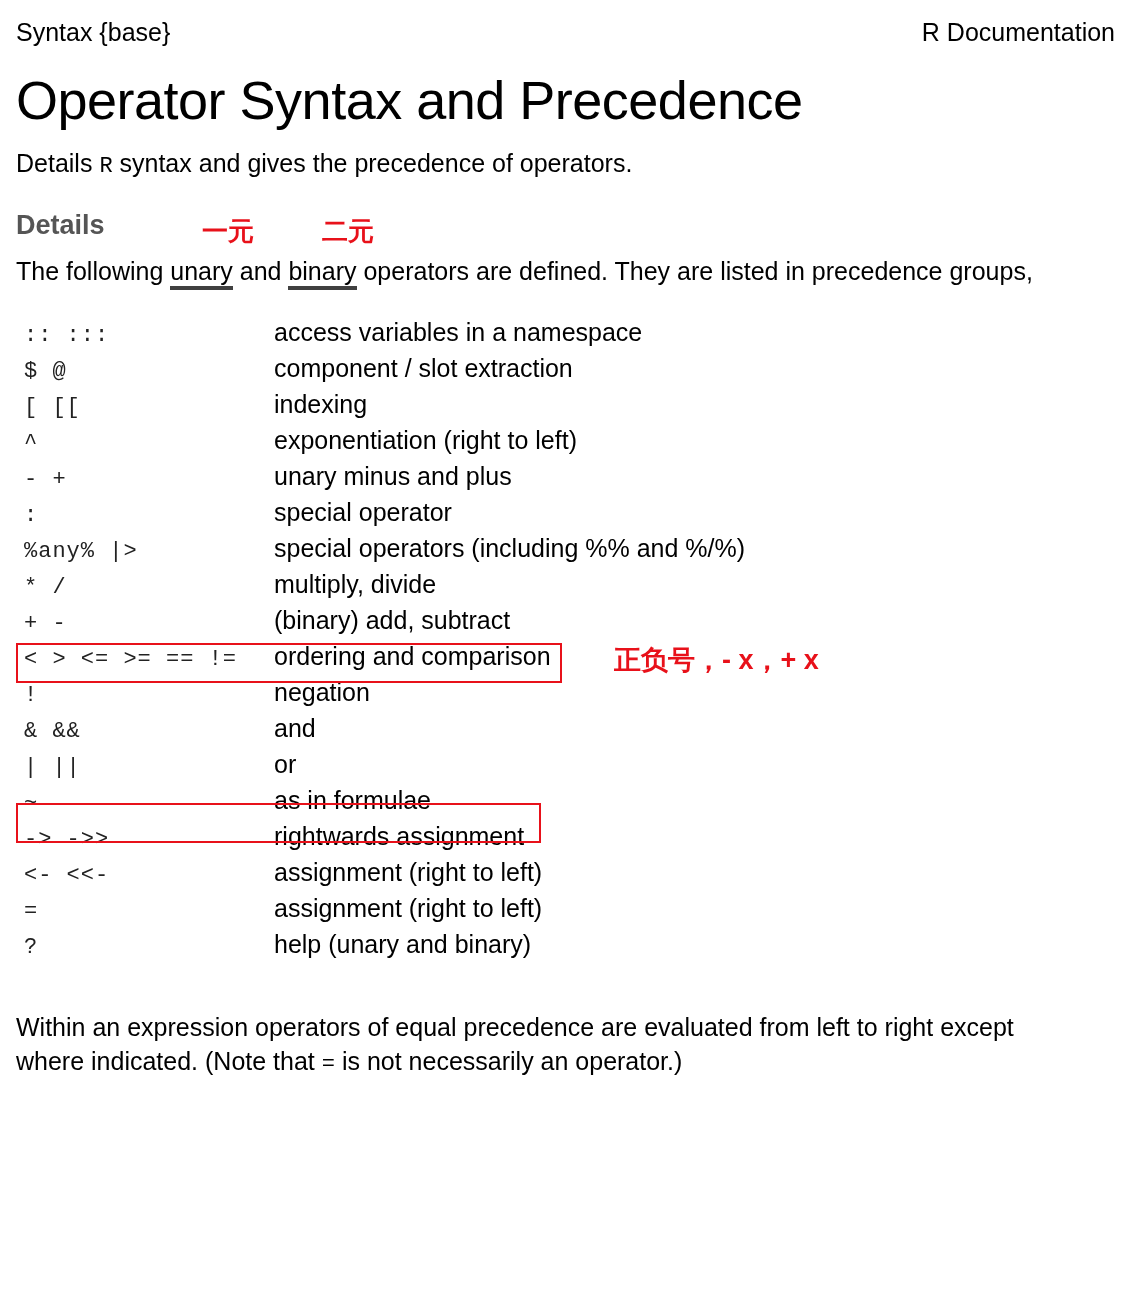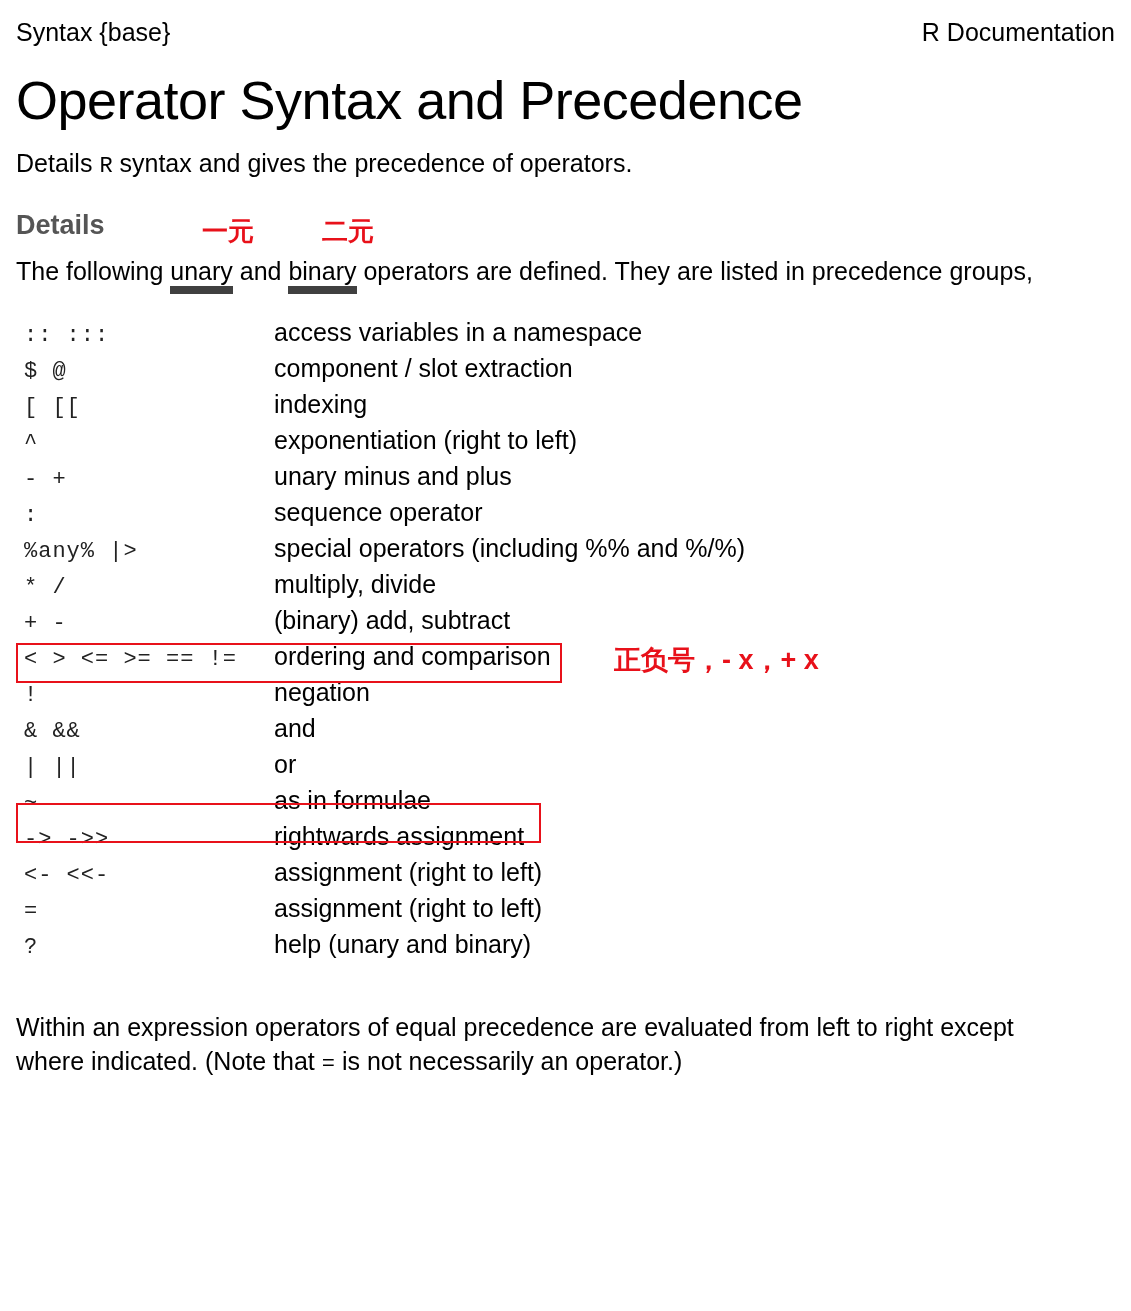--- a/index.html
+++ b/index.html
@@ -58,21 +58,21 @@
   }
 
   
   .details-intro {
     position: relative;
     font-size: 25px;
     line-height: 1.3;
     margin-top: 4px;
   }
   .annot-underline {
-    border-bottom: 8px solid #404040;
+    border-bottom: 4px solid #404040;
     padding-bottom: 1px;
   }
   .cn-annot {
     position: absolute;
     color: #e8111a;
     font-weight: bold;
     font-size: 26px;
     white-space: nowrap;
   }
   #annot-unary { left: 186px; top: -40px; }
@@ -180,21 +180,21 @@
         <tr>
           <td class="op-col">^</td>
           <td class="desc-col">exponentiation (right to left)</td>
         </tr>
         <tr class="highlighted">
           <td class="op-col">- +</td>
           <td class="desc-col">unary minus and plus</td>
         </tr>
         <tr>
           <td class="op-col">:</td>
-          <td class="desc-col">sequence operator</td>
+          <td class="desc-col">special operator</td>
         </tr>
         <tr>
           <td class="op-col">%any% |&gt;</td>
           <td class="desc-col">special operators (including %% and %/%)</td>
         </tr>
         <tr>
           <td class="op-col">* /</td>
           <td class="desc-col">multiply, divide</td>
         </tr>
         <tr class="highlighted">

